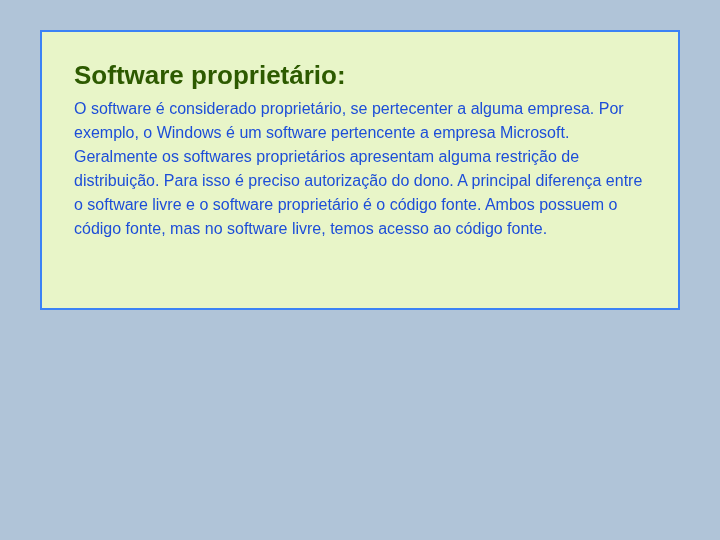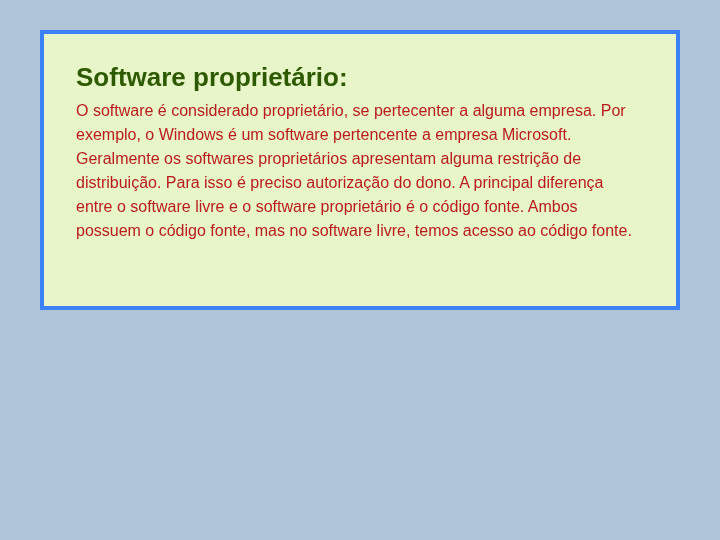--- a/index.html
+++ b/index.html
@@ -14,21 +14,21 @@
       background: #b0c4d8;
       display: flex;
       align-items: flex-start;
       justify-content: center;
       padding: 30px 40px;
       font-family: Arial, sans-serif;
     }
 
     .card {
       background: #e8f5c8;
-      border: 4px solid #3b82f6;
+      border: 2px solid #3b82f6;
       padding: 28px 32px 28px 32px;
       width: 640px;
       min-height: 280px;
     }
 
     .title-line {
       display: flex;
       align-items: baseline;
       flex-wrap: wrap;
       margin-bottom: 10px;
@@ -36,21 +36,21 @@
     }
 
     .title-main {
       font-size: 26px;
       font-weight: bold;
       color: #2d5a00;
     }
 
     .title-inline {
       font-size: 16px;
-      color: #b91c1c;
+      color: #1d4ed8;
       font-weight: normal;
       line-height: 1.5;
     }
   </style>
 </head>
 <body>
 
 <div class="card">
   <div class="title-line">
     <span class="title-main">Software proprietário:</span>

